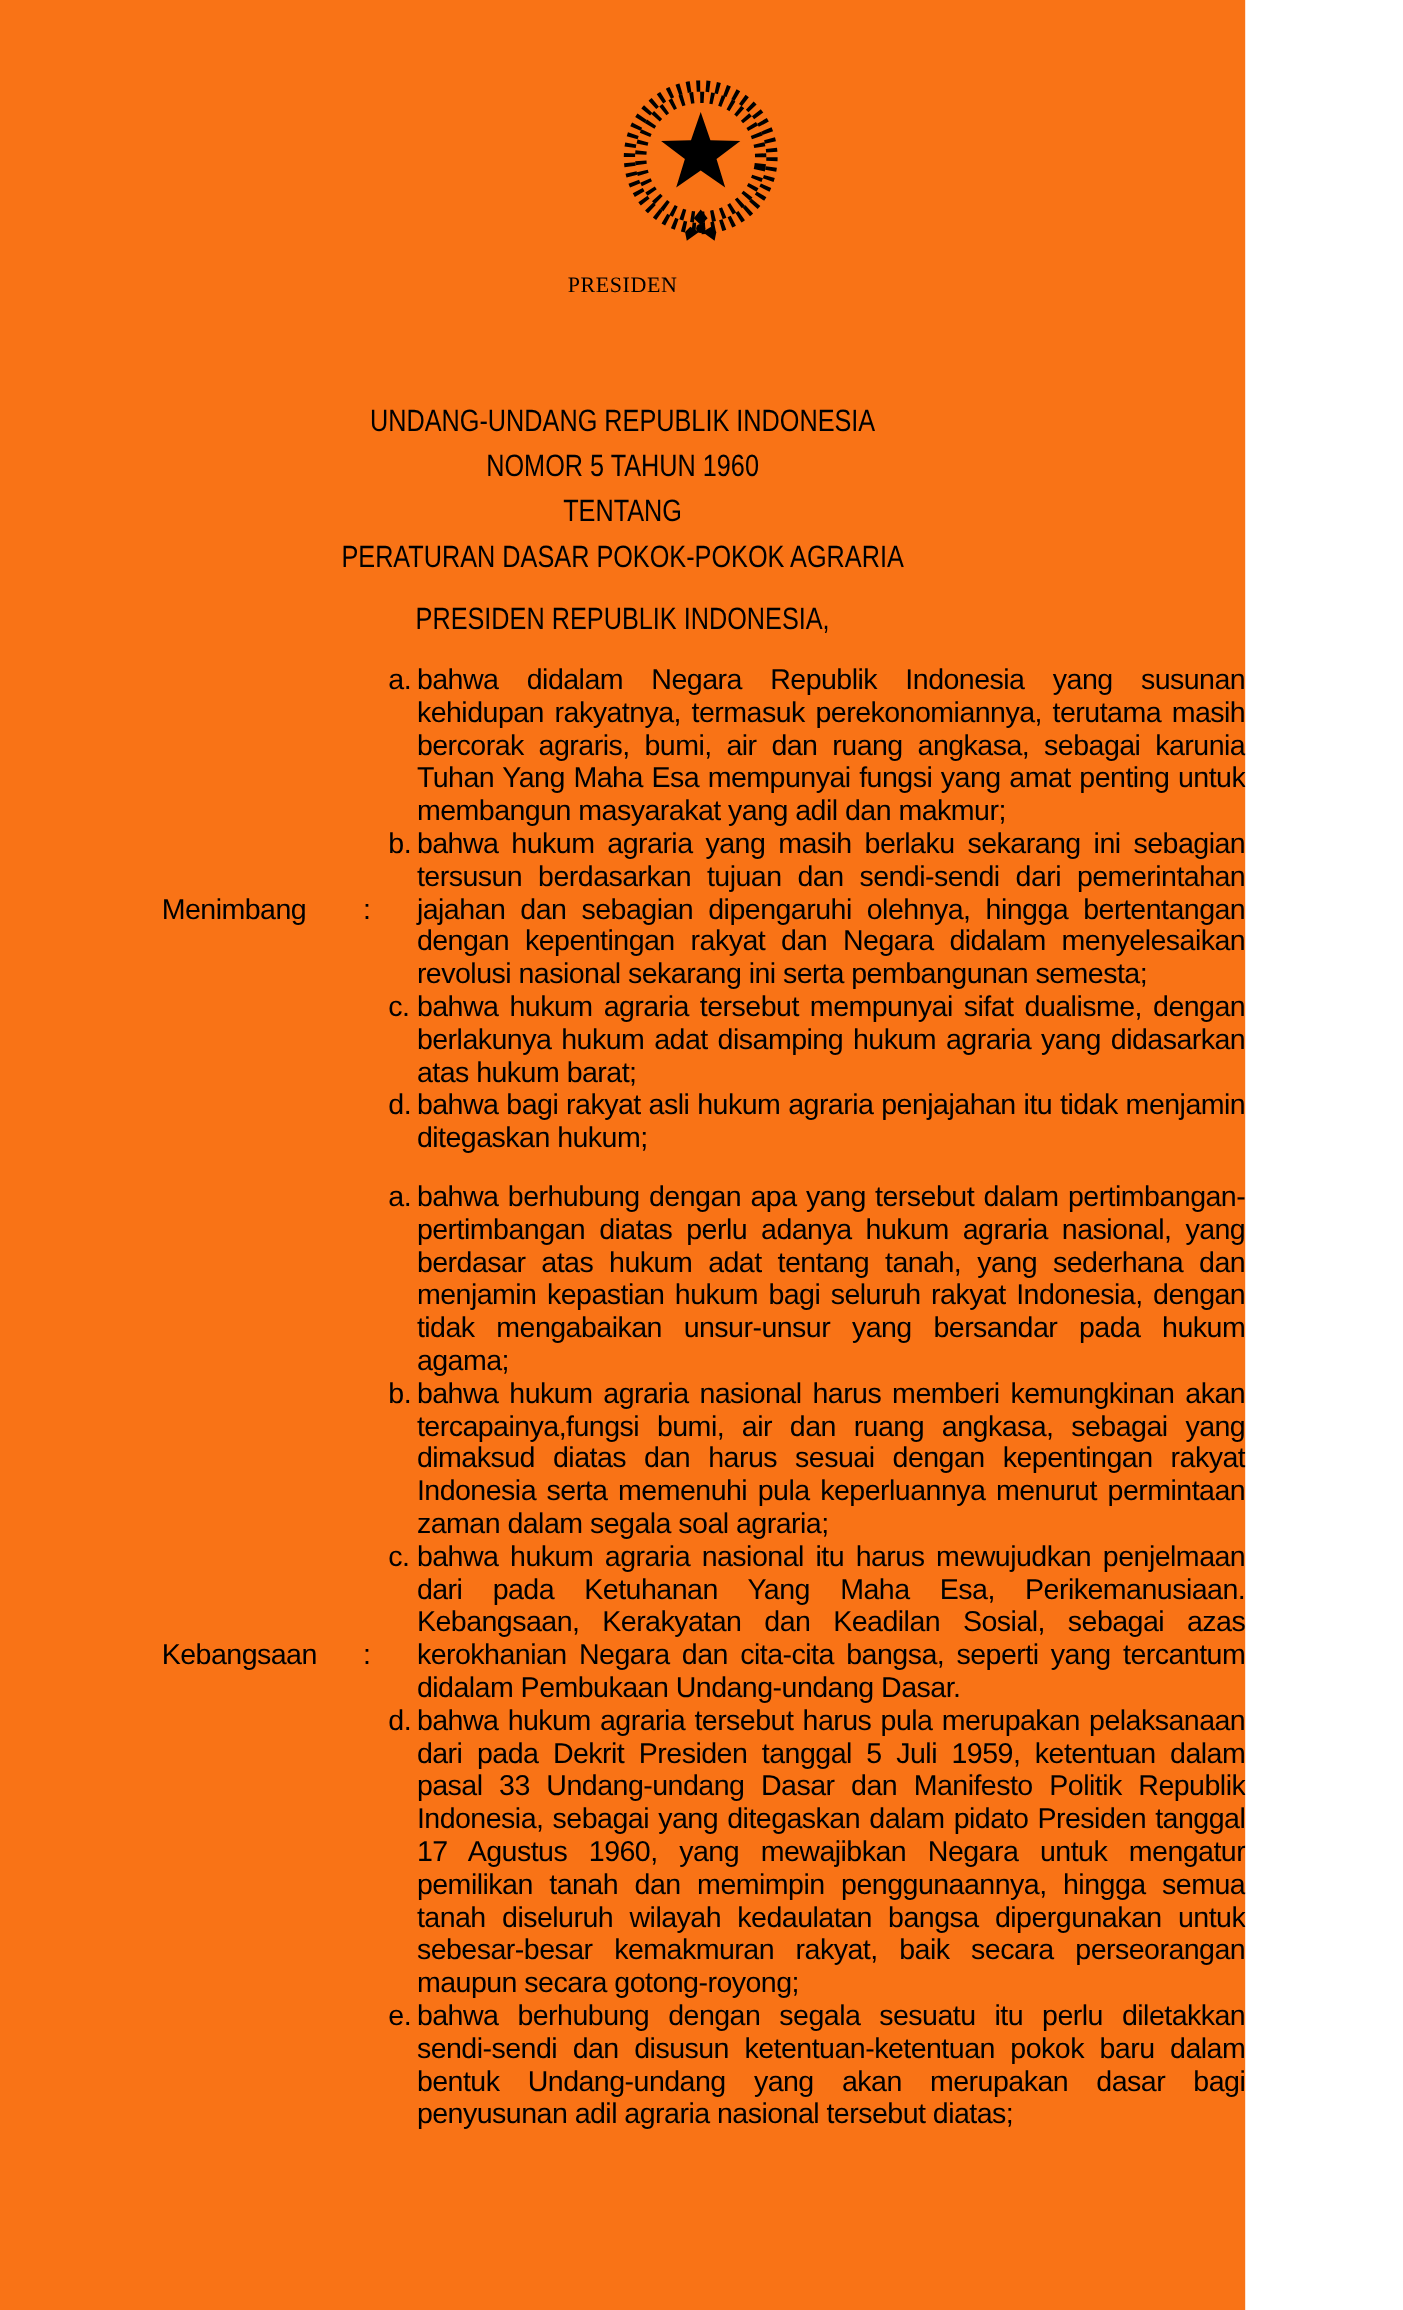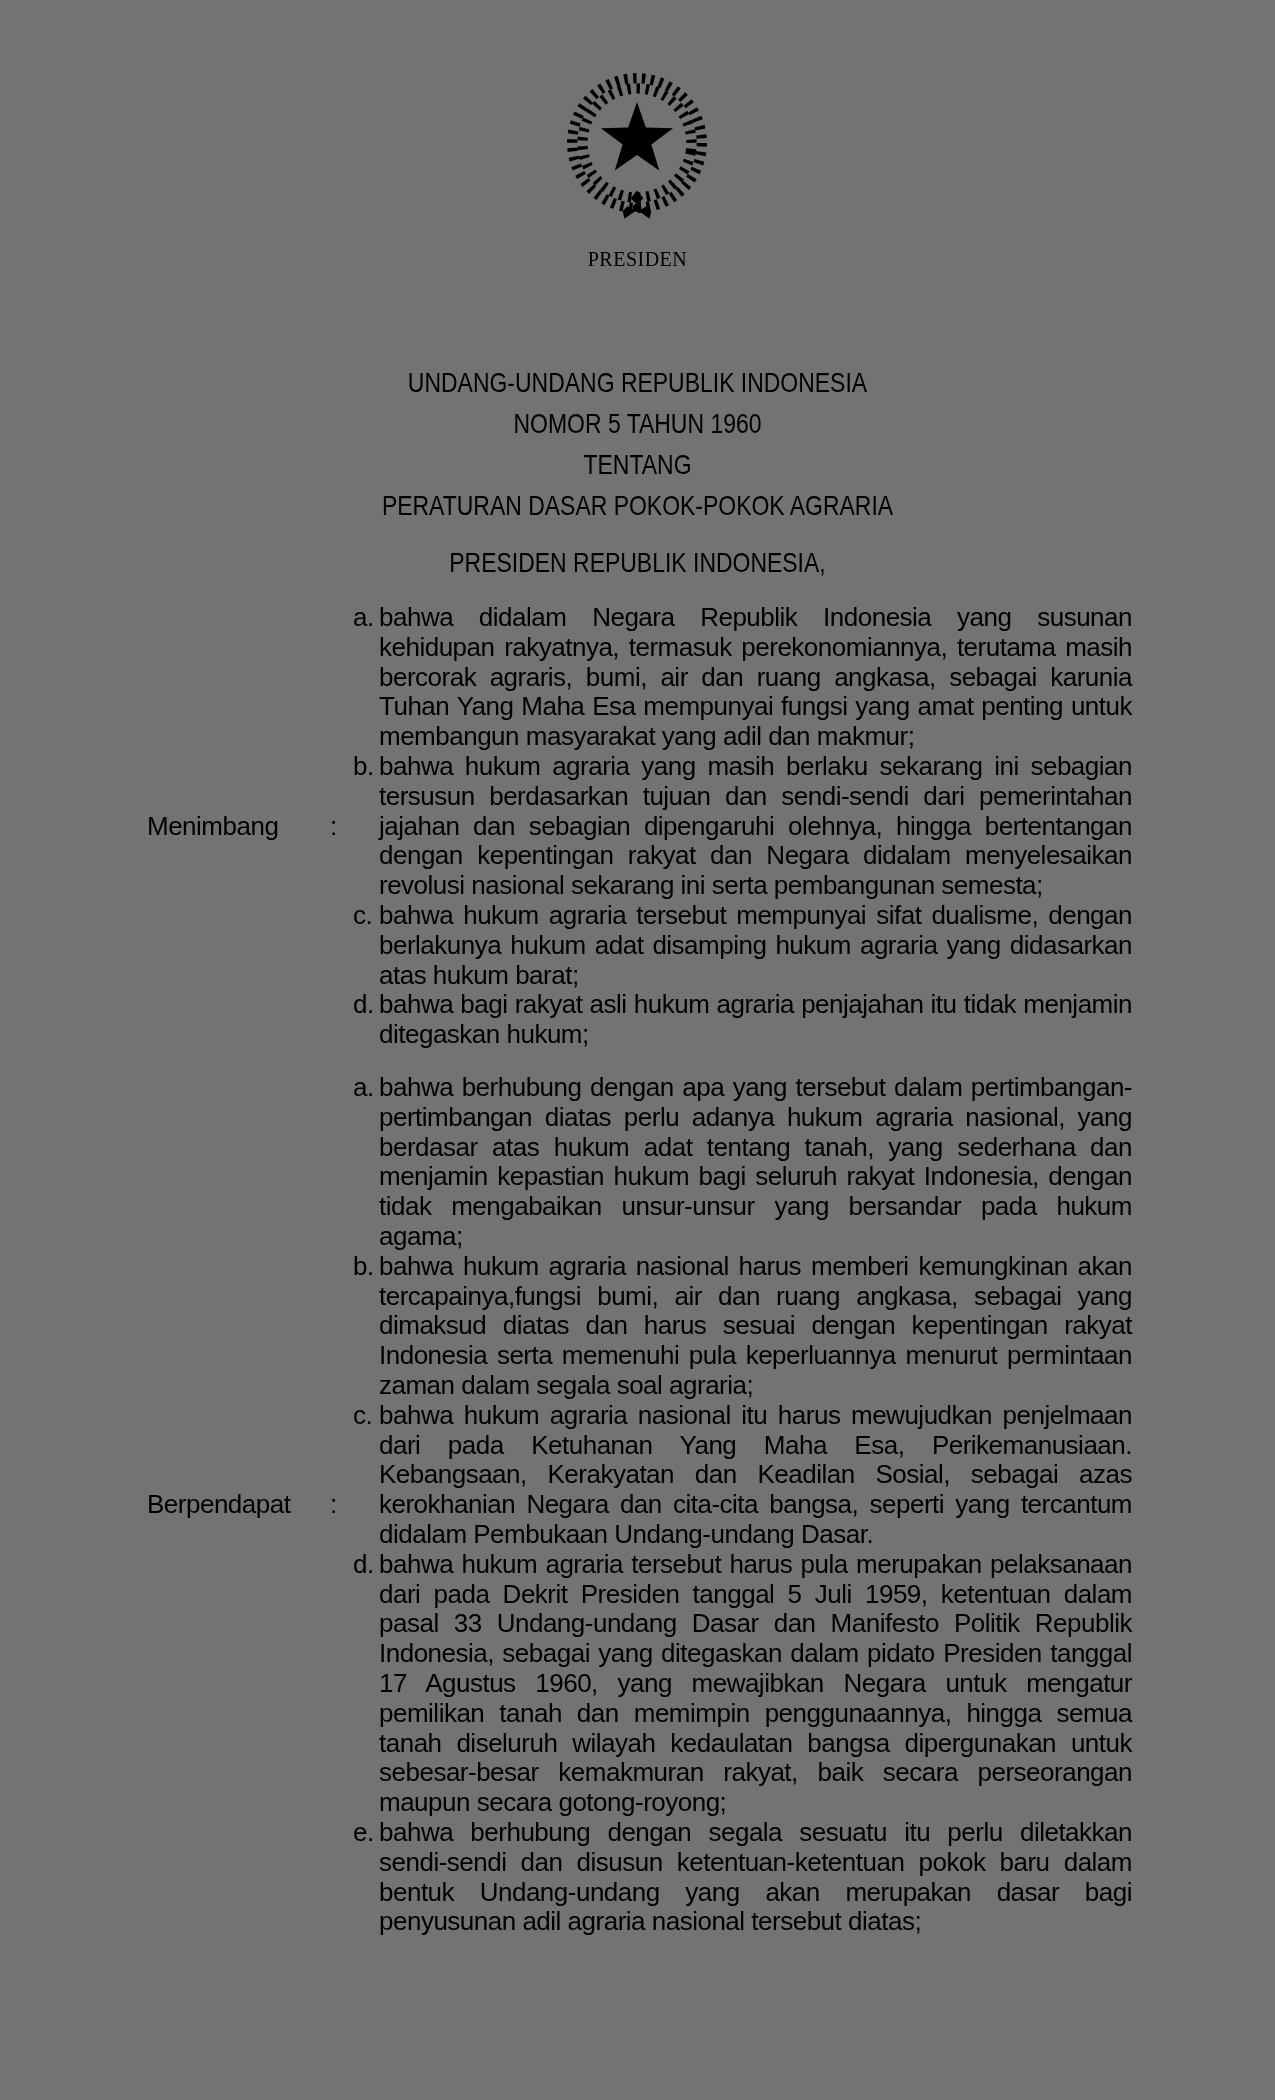--- a/index.html
+++ b/index.html
@@ -1,21 +1,21 @@
 <!DOCTYPE html>
 <html lang="id"><head>
 <meta charset="utf-8">
 <title>UU No. 5 Tahun 1960</title>
 <style>
   html, body { margin: 0; padding: 0; background: #ffffff; }
   .page {
     position: relative;
-    width: 1275px;
+    width: 1132px;
     height: 2100px;
-    background: #737373;
+    background: #f97316;
     color: #000000;
     font-family: "Liberation Sans", sans-serif;
     overflow: hidden;
   }
 
   
   .seal {
     position: absolute;
     left: 557px;
     top: 64px;
@@ -121,21 +121,21 @@
         <div class="item-text">bahwa hukum agraria tersebut mempunyai sifat dualisme, dengan berlakunya hukum adat disamping hukum agraria yang didasarkan atas hukum barat;</div>
       </div>
       <div class="item">
         <div class="item-marker">d.</div>
         <div class="item-text">bahwa bagi rakyat asli hukum agraria penjajahan itu tidak menjamin ditegaskan hukum;</div>
       </div>
     </div>
   </section>
 
   <section class="section sec-berpendapat">
-    <div class="sec-label">Berpendapat</div>
+    <div class="sec-label">Kebangsaan</div>
     <div class="sec-colon">:</div>
     <div class="sec-items">
       <div class="item">
         <div class="item-marker">a.</div>
         <div class="item-text">bahwa berhubung dengan apa yang tersebut dalam pertimbangan-pertimbangan diatas perlu adanya hukum agraria nasional, yang berdasar atas hukum adat tentang tanah, yang sederhana dan menjamin kepastian hukum bagi seluruh rakyat Indonesia, dengan tidak mengabaikan unsur-unsur yang bersandar pada hukum agama;</div>
       </div>
       <div class="item">
         <div class="item-marker">b.</div>
         <div class="item-text">bahwa hukum agraria nasional harus memberi kemungkinan akan tercapainya,fungsi bumi, air dan ruang angkasa, sebagai yang dimaksud diatas dan harus sesuai dengan kepentingan rakyat Indonesia serta memenuhi pula keperluannya menurut permintaan zaman dalam segala soal agraria;</div>
       </div>

